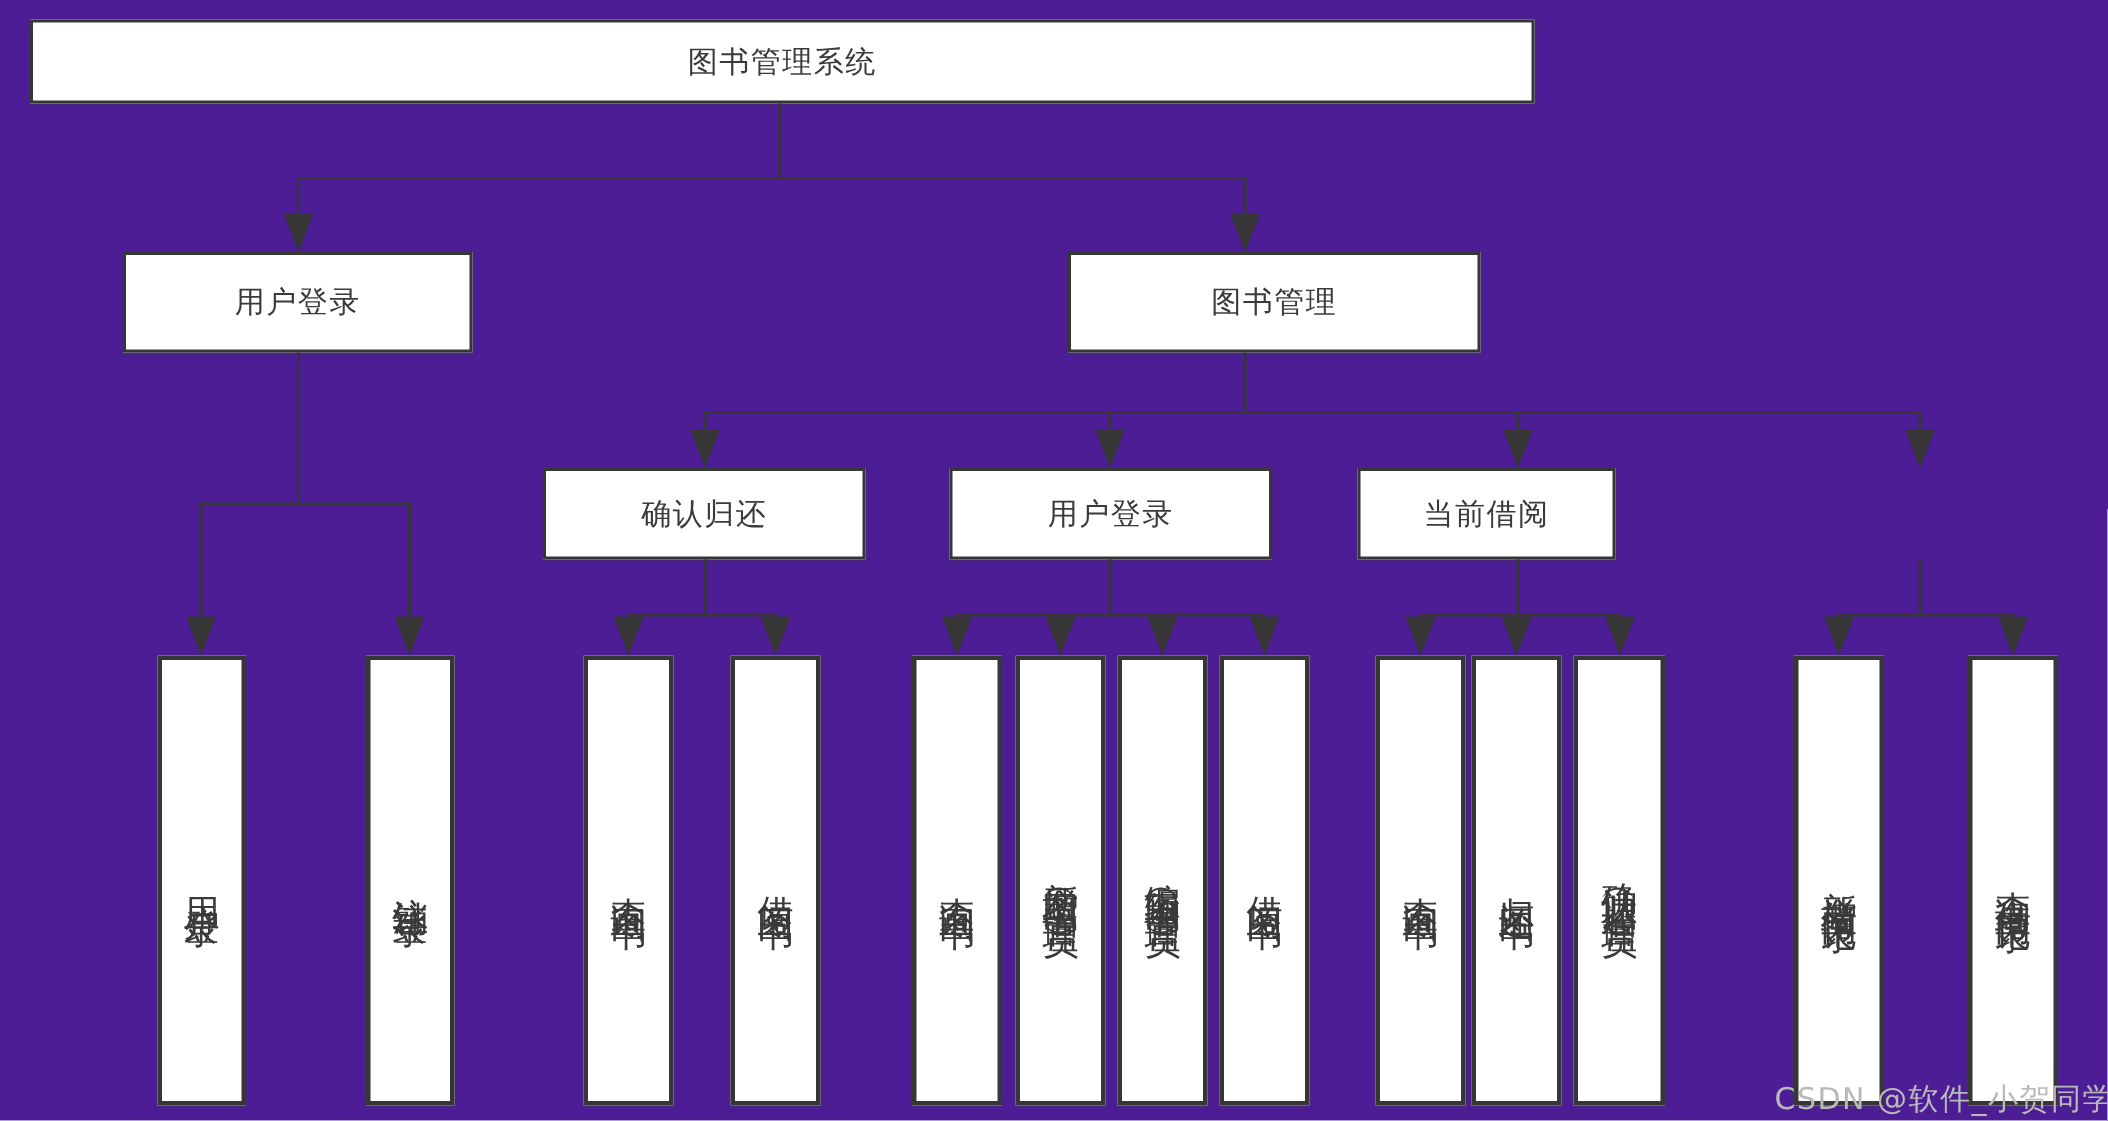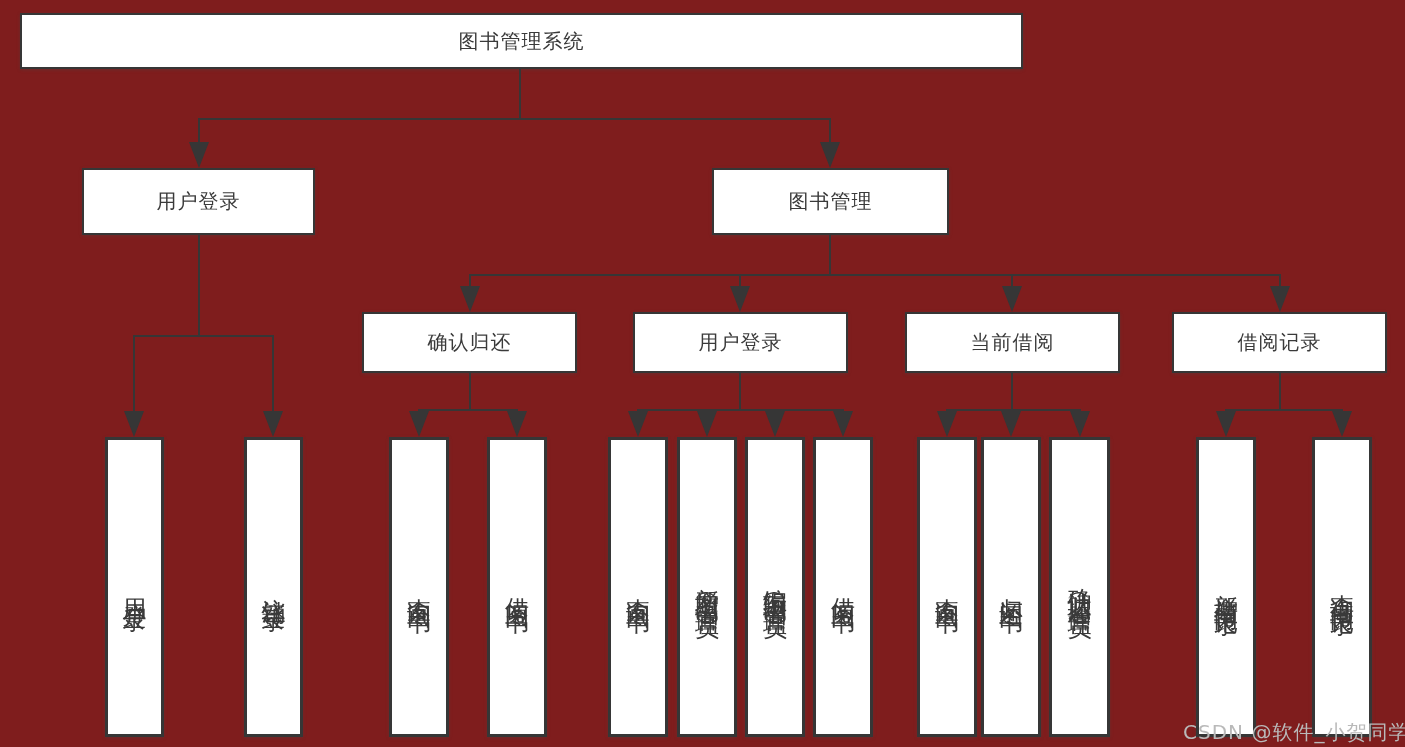--- a/index.html
+++ b/index.html
@@ -1,17 +1,17 @@
 <!DOCTYPE html>
 <html><head>
 <meta charset="utf-8">
 <style>
   html,body{margin:0;padding:0;background:#fff;}
   .canvas{
-    position:relative;width:1405px;height:747px;background:#7f1d1d;
+    position:relative;width:1405px;height:747px;background:#4c1d95;
     font-family:"DejaVu Sans",sans-serif;color:#3a3a3a;overflow:hidden;
   }
   .box{
     position:absolute;background:#ffffff;border:2px solid #363636;
     box-shadow:0 1px 3px rgba(70,70,70,.35);
     display:flex;align-items:center;justify-content:center;
     font-size:20px;letter-spacing:1px;box-sizing:border-box;
   }
   .leaf{
     border-width:3px;
@@ -32,26 +32,25 @@
   }
 </style>
 </head>
 <body>
 
 <div class="canvas">
 
   <div class="box" style="left:20px;top:13px;width:1003px;height:56px">图书管理系统</div>
 
   <div class="box" style="left:82px;top:168px;width:233px;height:67px">用户登录</div>
-  <div class="box" style="left:712px;top:168px;width:237px;height:67px">图书管理</div>
+  <div class="box" style="left:712px;top:168px;width:275px;height:67px">图书管理</div>
 
   <div class="box" style="left:362px;top:312px;width:215px;height:61px">确认归还</div>
   <div class="box" style="left:633px;top:312px;width:215px;height:61px">用户登录</div>
-  <div class="box" style="left:905px;top:312px;width:215px;height:61px">当前借阅</div>
-  <div class="box" style="left:1172px;top:312px;width:215px;height:61px">借阅记录</div>
+  <div class="box" style="left:905px;top:312px;width:172px;height:61px">当前借阅</div>
 
   <div class="box leaf" style="left:105px;top:437px;width:59px;height:300px">用户登录</div>
   <div class="box leaf" style="left:244px;top:437px;width:59px;height:300px">注销登录</div>
 
   <div class="box leaf" style="left:389px;top:437px;width:60px;height:300px">查询图书</div>
   <div class="box leaf" style="left:487px;top:437px;width:60px;height:300px">借阅图书</div>
 
   <div class="box leaf" style="left:608px;top:437px;width:60px;height:300px">查询图书</div>
   <div class="box leaf" style="left:677px;top:437px;width:60px;height:300px">新增图书（管理员）</div>
   <div class="box leaf" style="left:745px;top:437px;width:60px;height:300px">编辑图书（管理员）</div>

